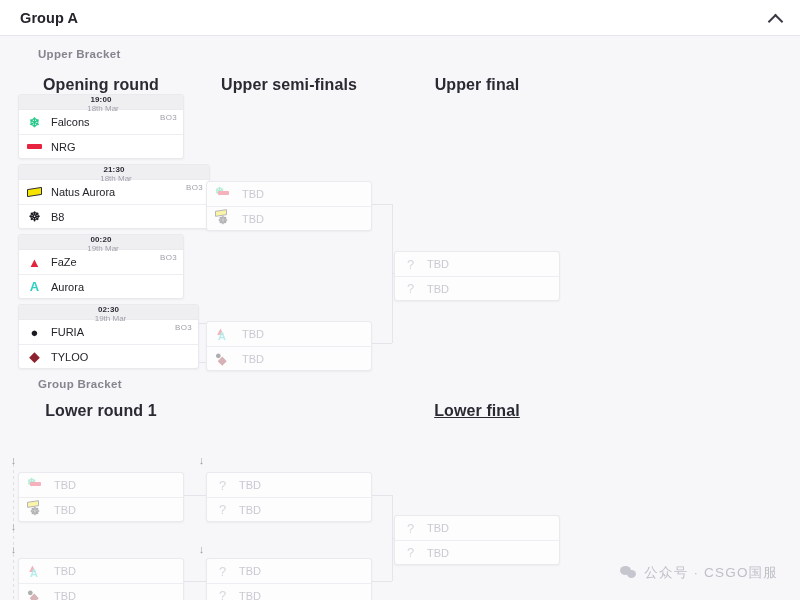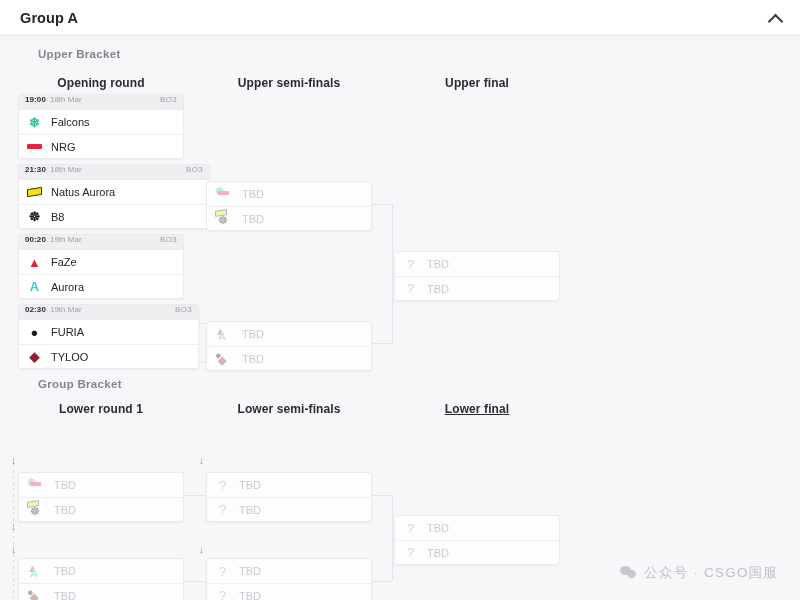--- a/index.html
+++ b/index.html
@@ -56,21 +56,21 @@
     position: absolute;
     font-size: 11.5px;
     font-weight: bold;
     color: #85858f;
     letter-spacing: .3px;
     margin-left: 18px;
   }
 
   .round-title {
     position: absolute;
-    font-size: 12px;
+    font-size: 16px;
     font-weight: bold;
     color: #2a2a33;
     letter-spacing: .1px;
     text-align: center;
   }
 
   
   .match {
     position: absolute;
     background: #ffffff;
@@ -78,23 +78,25 @@
     border-radius: 3px;
     overflow: hidden;
     box-shadow: 0 1px 2px rgba(30,30,45,.05);
   }
   .match.tbd { background: #fdfdfe; }
 
   .match-head {
     height: 15px;
     background: #efeff2;
     display: flex;
+    align-items: center;
     padding: 0 6px;
     font-size: 8px;
     border-bottom: 1px solid #e9e9ee;
+    flex-direction: column;
   }
   .m-time { font-weight: bold; color: #2c2c34; letter-spacing: .1px; }
   .m-date { color: #a0a0aa; margin-left: 4px; }
   .m-bo   { margin-left: auto; color: #a0a0aa; letter-spacing: .3px; }
 
   .team-row {
     height: 24px;
     display: flex;
     align-items: center;
     padding: 0 8px;
@@ -201,21 +203,20 @@
 <div class="bracket-area">
 
   <div class="section-label" style="left:20px; top:12px;">Upper Bracket</div>
   <div class="section-label" style="left:20px; top:342px;">Group Bracket</div>
 
   <div class="round-title" style="left:18px;  top:40px; width:166px;">Opening round</div>
   <div class="round-title" style="left:206px; top:40px; width:166px;">Upper semi-finals</div>
   <div class="round-title" style="left:394px; top:40px; width:166px;">Upper final</div>
 
   <div class="round-title" style="left:18px;  top:366px; width:166px;">Lower round 1</div>
-  <div class="round-title" style="left:206px; top:366px; width:166px;">Lower semi-finals</div>
   <div class="round-title" style="left:394px; top:366px; width:166px;text-decoration:underline;">Lower final</div>
 
   <div class="conn h" style="left:184px; top:147px; width:22px;"></div>
   <div class="conn h" style="left:184px; top:186px; width:22px;"></div>
   <div class="conn v" style="left:184px; top:147px; height:39px;"></div>
   <div class="conn h" style="left:184px; top:287px; width:22px;"></div>
   <div class="conn h" style="left:184px; top:326px; width:22px;"></div>
   <div class="conn v" style="left:184px; top:287px; height:39px;"></div>
 
   <div class="conn h" style="left:372px; top:168px; width:20px;"></div>

